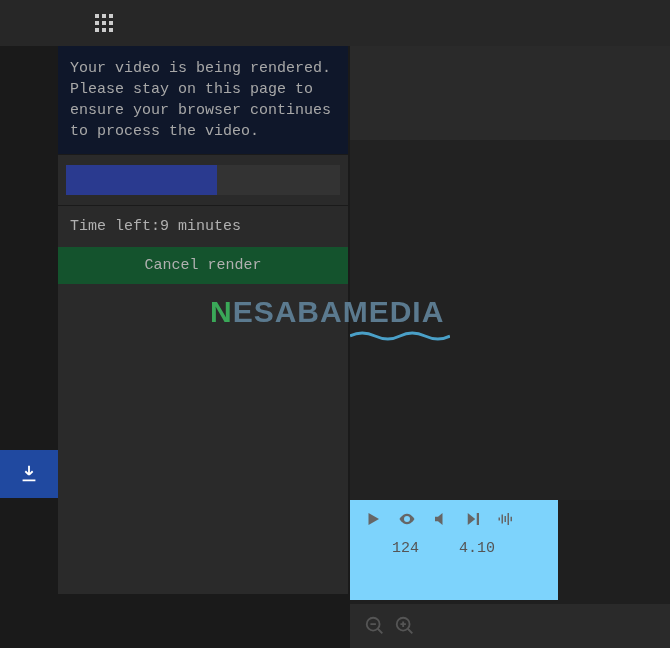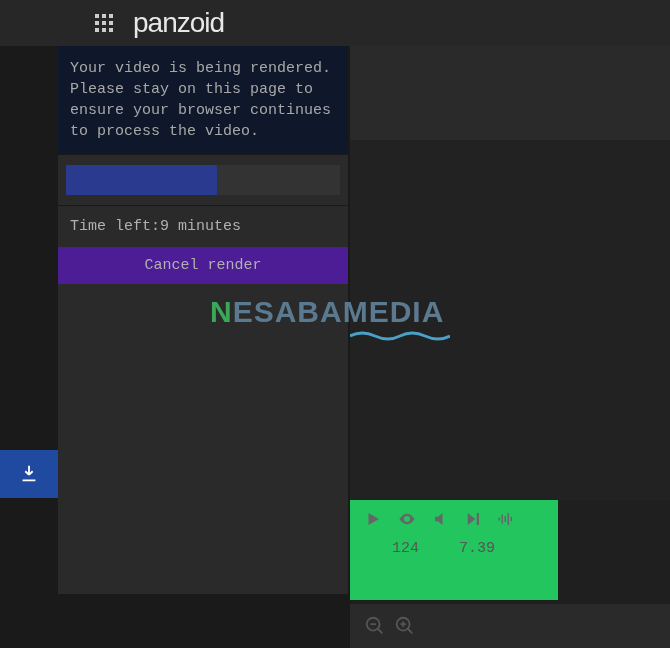--- a/index.html
+++ b/index.html
@@ -98,21 +98,21 @@
       background: #2a3a8f;
     }
     .time-row {
       display: flex;
       justify-content: flex-start;
       padding: 12px;
       font-size: 15px;
       background: #2a2a2a;
     }
     .cancel-btn {
-      background: #4c1d95;
+      background: #14532d;
       text-align: center;
       padding: 10px;
       font-size: 15px;
       color: #b0b0b0;
       cursor: pointer;
     }
     .panel-rest {
       background: #2a2a2a;
       height: 310px;
     }
@@ -135,21 +135,21 @@
       right: 0;
       height: 360px;
       background: #222;
     }
     .controls-bar {
       position: absolute;
       left: 350px;
       top: 500px;
       width: 208px;
       height: 100px;
-      background: #22c55e;
+      background: #7dd3fc;
       padding: 10px 14px;
     }
     .playback-icons {
       display: flex;
       gap: 14px;
       align-items: center;
       margin-bottom: 12px;
     }
     .playback-icons svg { fill: #666; }
     .stats {
@@ -203,21 +203,20 @@
     <span></span>
       <span></span>
       <span></span>
     <span></span>
       <span></span>
       <span></span>
     <span></span>
       <span></span>
       <span></span>
   </div>
-  <div class="logo">panzoid</div>
 </div>
 
 <div class="hamburger">
   <div></div>
     <div></div>
     <div></div>
 </div>
 
 <div class="left-rail"></div>
 
@@ -262,21 +261,21 @@
       </svg>
     <svg width="18" height="18" viewBox="0 0 24 24">
         <path d="M5 4l10 8-10 8V4zm12 0h3v16h-3V4z"></path>
       </svg>
     <svg width="20" height="18" viewBox="0 0 24 24">
         <path d="M3 10v4M7 6v12M11 8v8M15 4v16M19 9v6" stroke="#666" stroke-width="2" fill="none"></path>
       </svg>
   </div>
   <div class="stats">
     <span>124</span>
-    <span>7.39</span>
+    <span>4.10</span>
   </div>
 </div>
 
 <div class="zoom-bar">
   <svg width="22" height="22" viewBox="0 0 24 24" stroke-width="2">
       <circle cx="10" cy="10" r="7"></circle>
       <path d="M15 15l5 5M7 10h6"></path>
     </svg>
   <svg width="22" height="22" viewBox="0 0 24 24" stroke-width="2">
       <circle cx="10" cy="10" r="7"></circle>

